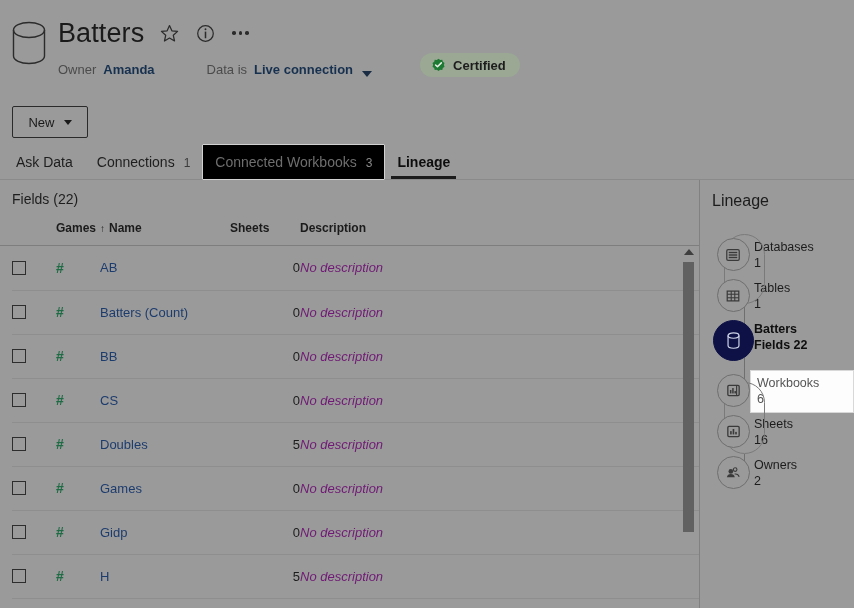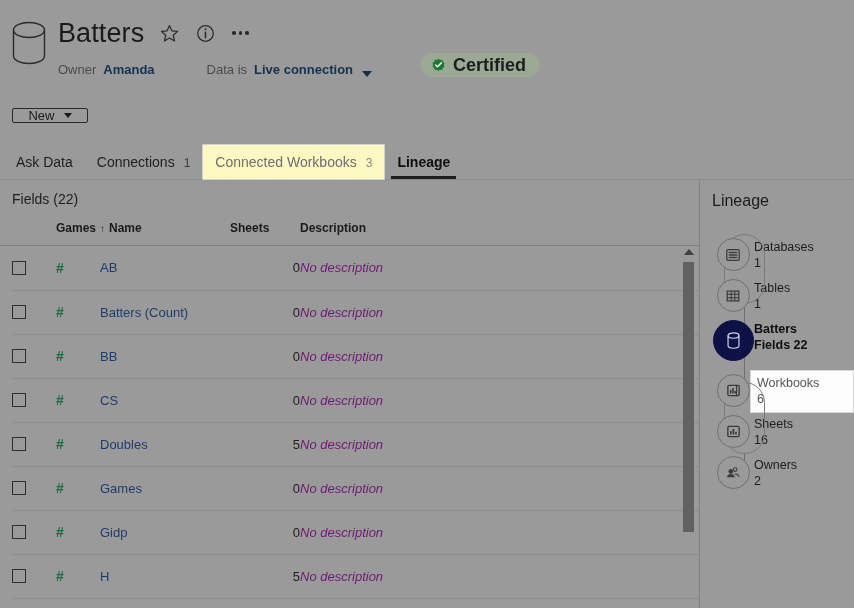--- a/index.html
+++ b/index.html
@@ -118,39 +118,39 @@
 
   .certified {
     display: inline-flex;
     align-items: center;
     gap: 7px;
     margin-left: 48px;
     background: #9aa894;
     border-radius: 12px;
     padding: 4px 14px 4px 11px;
     height: 24px;
-    font-size: 18px;
+    font-size: 13px;
     font-weight: bold;
     color: #1d1d1d;
     cursor: pointer;
   }
 
   
   .toolbar {
     flex: 0 0 44px;
     padding: 6px 0 0 12px;
   }
 
   .new-btn {
     display: inline-flex;
     align-items: center;
     justify-content: center;
     gap: 9px;
     min-width: 76px;
-    height: 15px;
+    height: 32px;
     padding: 0 11px;
     border: 1px solid #2a2a2a;
     border-radius: 2px;
     background: transparent;
     font-family: inherit;
     font-size: 13px;
     color: #1a1a1a;
     cursor: pointer;
   }
   .new-btn .caret {
@@ -177,21 +177,21 @@
     padding: 0 12px 9px 12px;
     font-size: 14px;
     color: #1e1e1e;
     cursor: pointer;
     position: relative;
     white-space: nowrap;
   }
   .tab .tab-count { font-size: 12px; color: #3b3b3b; }
 
   .tab.hovered {
-    background: #fef9c3;
+    background: #000000;
     border: 1px solid #d2d2d2;
     color: #6e6e6e;
     padding-top: 9px;
     padding-bottom: 9px;
     margin-bottom: -1px;
     align-self: center;
     border-radius: 1px;
     align-items: flex-end;
   }
   .tab.hovered .tab-count { color: #8a8a8a; }

